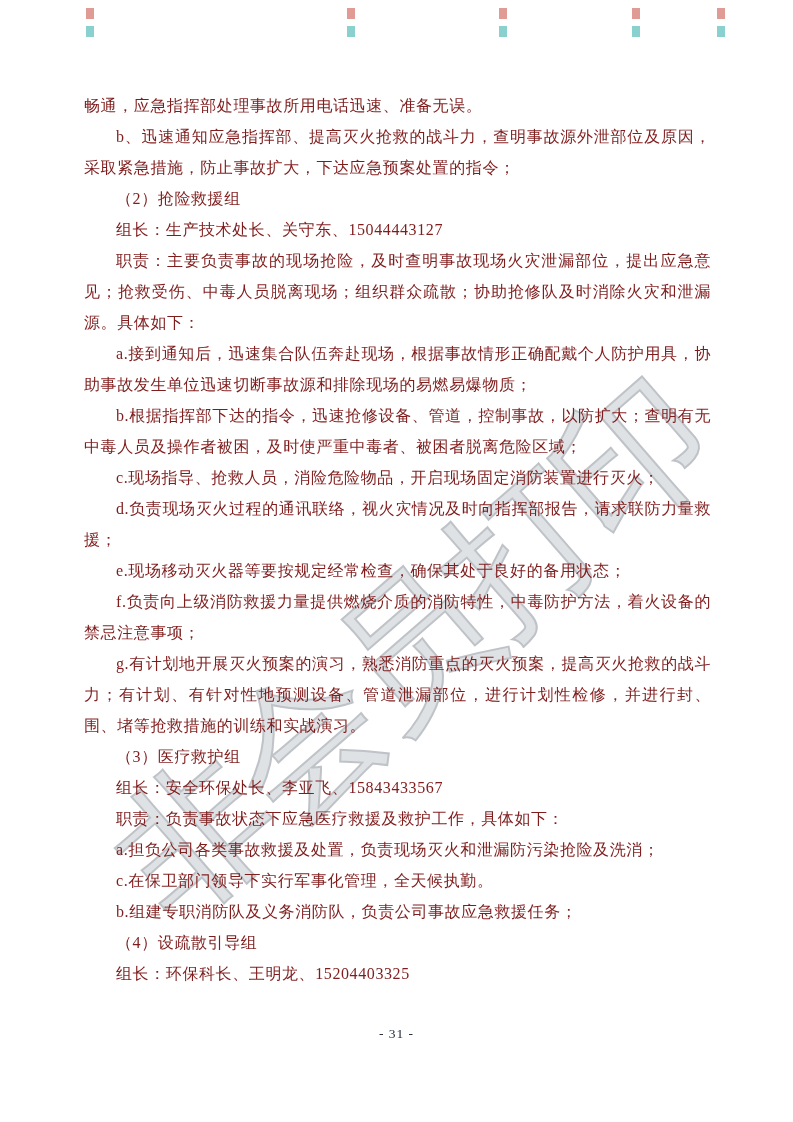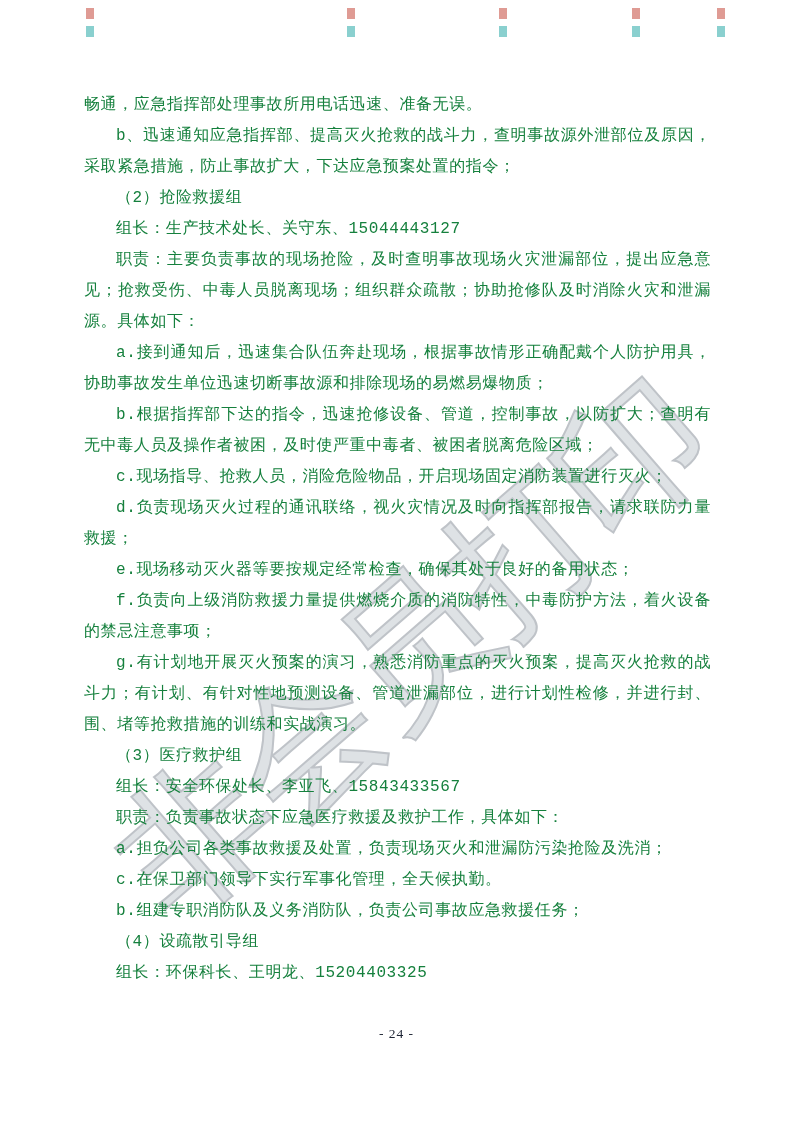--- a/index.html
+++ b/index.html
@@ -31,26 +31,25 @@
     opacity:.85;
     user-select:none;
     pointer-events:none;
   }
 
   .content {
     position:absolute;
     left:84px; top:90px;
     width:627px;
     z-index:1;
-    color:#15803d;
+    color:#7f1d1d;
     font-size:16px;
     line-height:31px;
     letter-spacing:.6px;
     text-align:justify;
-    font-family:Liberation Mono, monospace;
   }
   .content p { margin:0; padding:0; }
   .content p.indent { text-indent:32px; }
 
   .page-footer {
     position:absolute;
     left:0; right:0; top:1026px;
     z-index:1;
     text-align:center;
     font-size:13.5px;
@@ -87,14 +86,14 @@
     <p class="indent">（3）医疗救护组</p>
     <p class="indent">组长：安全环保处长、李亚飞、15843433567</p>
     <p class="indent">职责：负责事故状态下应急医疗救援及救护工作，具体如下：</p>
     <p class="indent">a.担负公司各类事故救援及处置，负责现场灭火和泄漏防污染抢险及洗消；</p>
     <p class="indent">c.在保卫部门领导下实行军事化管理，全天候执勤。</p>
     <p class="indent">b.组建专职消防队及义务消防队，负责公司事故应急救援任务；</p>
     <p class="indent">（4）设疏散引导组</p>
     <p class="indent">组长：环保科长、王明龙、15204403325</p>
   </div>
 
-  <div class="page-footer">- 24 -</div>
+  <div class="page-footer">- 31 -</div>
 </div>
 
 </body></html>

